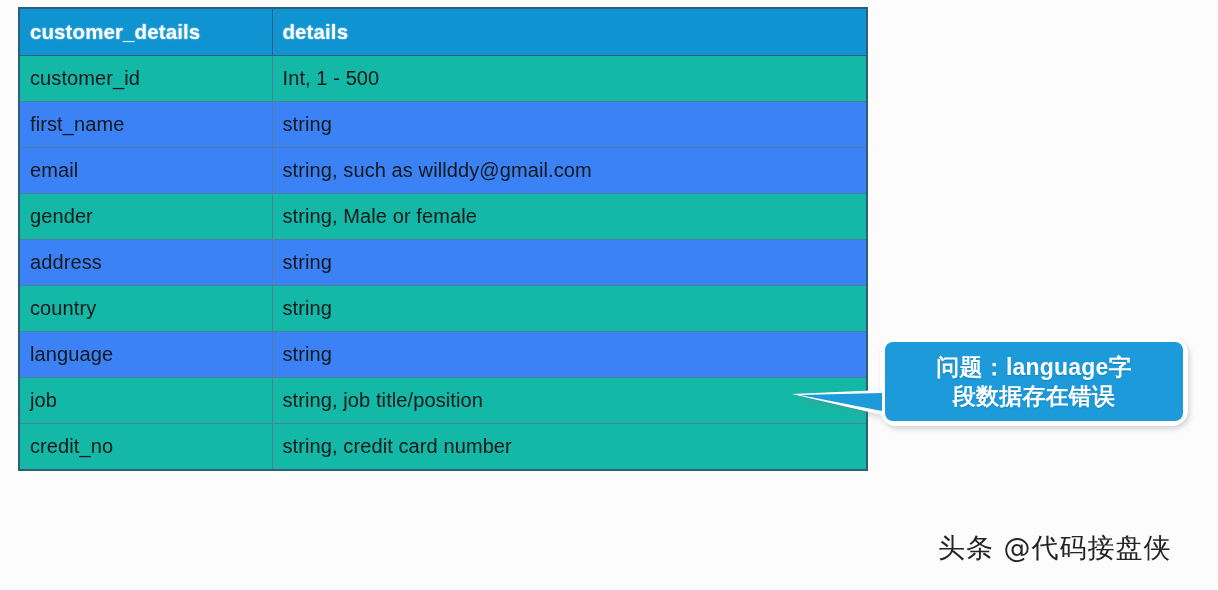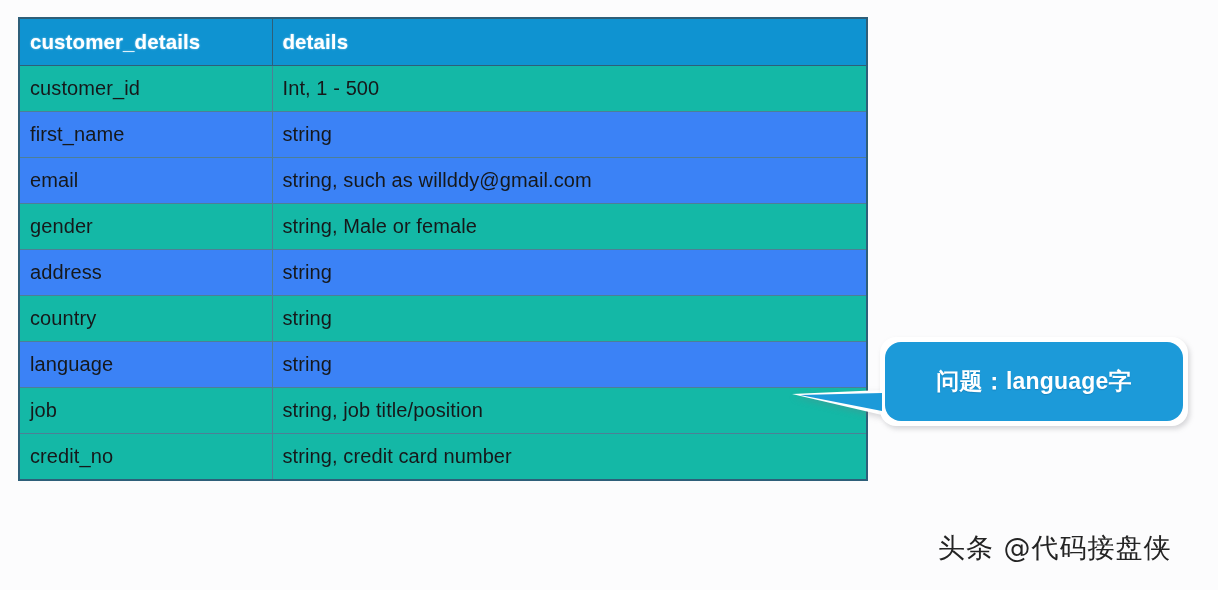--- a/index.html
+++ b/index.html
@@ -28,21 +28,20 @@
     position: absolute;
     left: 18px;
     top: 7px;
     width: 848px;
   }
   table.schema {
     border-collapse: collapse;
     table-layout: fixed;
     width: 848px;
     border: 2px solid #2e5f79;
-    margin-top: 10px;
   }
   table.schema col.c1 { width: 253px; }
   table.schema col.c2 { width: 595px; }
 
   table.schema th,
   table.schema td {
     border: 1px solid #4d7f96;
     padding: 0 0 0 10px;
     height: 45px;
     vertical-align: middle;
@@ -84,21 +83,21 @@
     border-radius: 16px;
     box-shadow: 2px 3px 5px rgba(120,120,125,0.28);
   }
   #callout .bubble-body {
     position: absolute;
     left: 5px;
     top: 5px;
     right: 5px;
     bottom: 5px;
     background: #1c9ad9;
-    border-radius: 16px;
+    border-radius: 8px;
     display: flex;
     align-items: center;
     justify-content: center;
   }
   #callout .bubble-text {
     color: #ffffff;
     font-weight: bold;
     font-size: 23px;
     line-height: 1.22;
     text-align: center;
@@ -199,19 +198,19 @@
           </tr>
         </tbody>
     </table>
   </div>
 
   <div id="callout">
     <div class="tail-outline"></div>
     <div class="bubble-outline"></div>
     <div class="tail-fill"></div>
     <div class="bubble-body">
-      <div class="bubble-text"><span>问题：language字</span><br></div>
+      <div class="bubble-text"><span>问题：language字</span><br><span>段数据存在错误</span></div>
     </div>
   </div>
 
   <div id="watermark">头条 @代码接盘侠</div>
 
 </div>
 
 </body></html>

